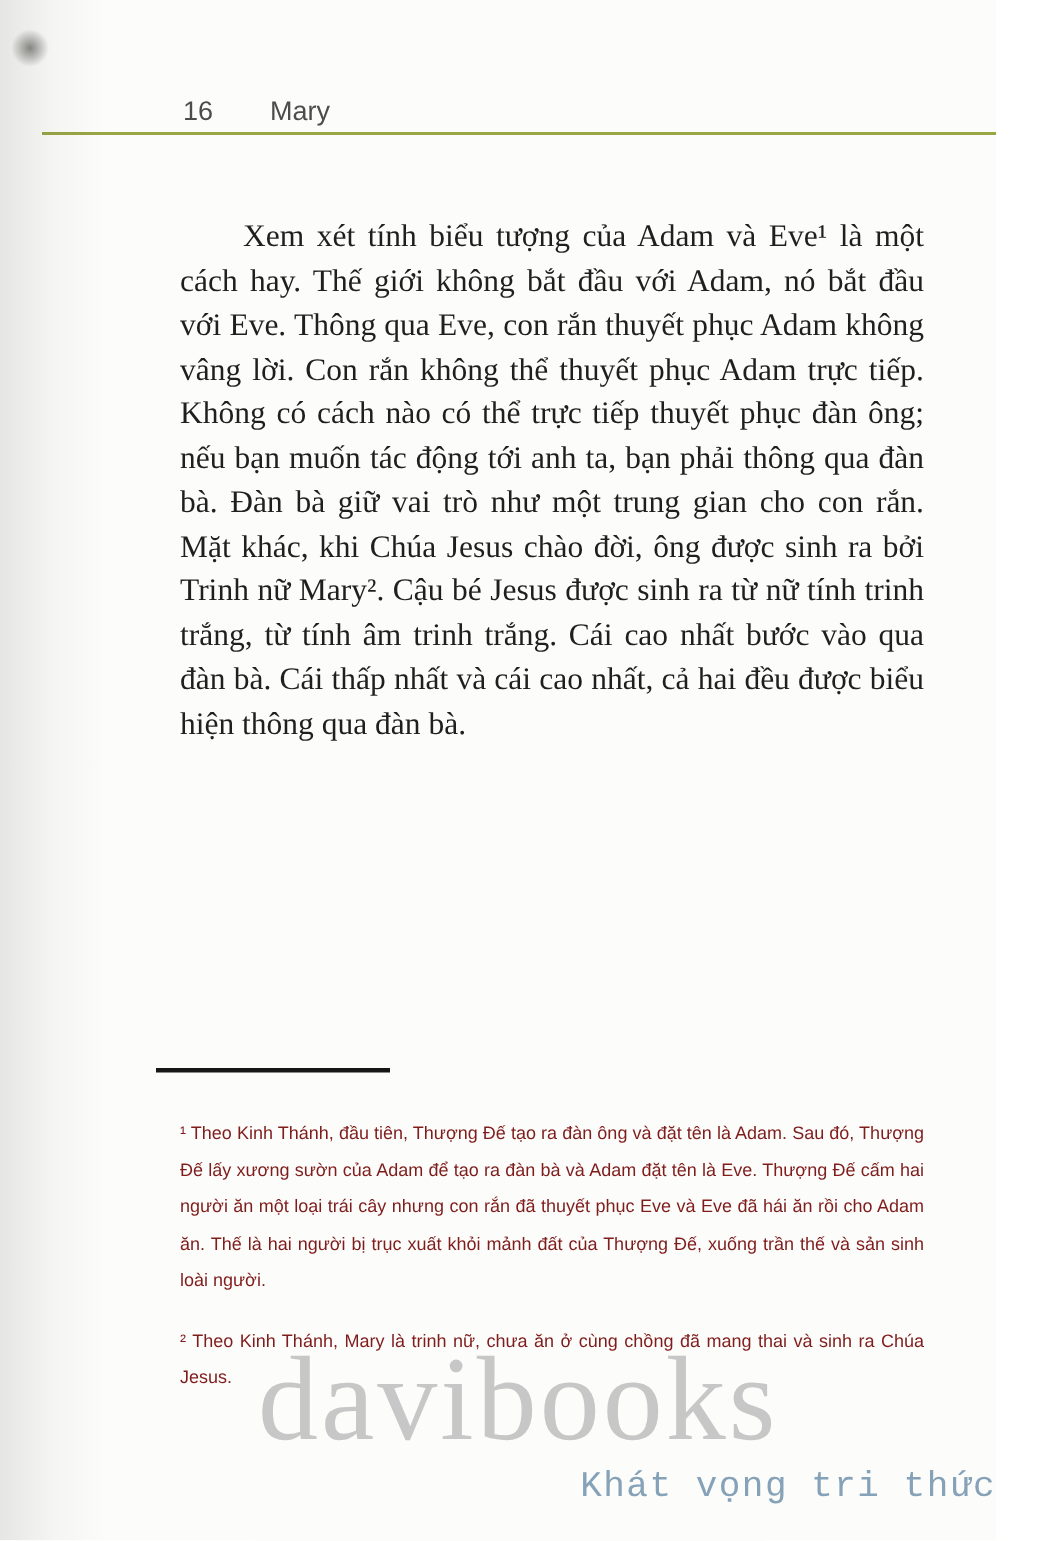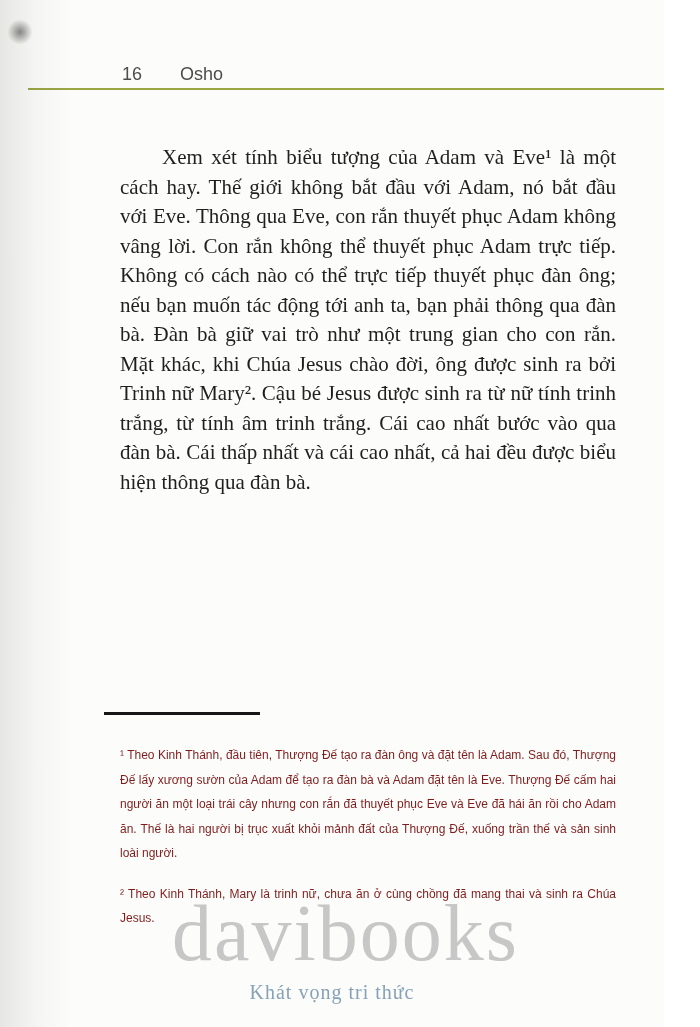--- a/index.html
+++ b/index.html
@@ -53,36 +53,37 @@
     position:absolute; left:0; right:0; top:893px; text-align:center;
     z-index:1; pointer-events:none;
   }
   .wm-title {
     font-family:"Liberation Serif", serif;
     font-size:80px; line-height:80px; letter-spacing:2px;
     color: var(--watermark-title, #c7c7c7);
     margin-left: 27px;
   }
   .wm-subtitle {
-    font-family:Liberation Serif, serif;
-    font-size:20px; line-height:30px; letter-spacing:1px;
+    font-family:Liberation Mono, monospace;
+    font-size:24px; line-height:30px; letter-spacing:1px;
     color: var(--watermark-subtitle, #85a2b8);
     margin-top:4px;
+    text-align:right;
   }
 </style>
 </head>
 <body>
 
 <div class="page">
   <div class="edge-shade-left"></div>
   <div class="corner-smudge"></div>
 
   <header class="page-header">
     <span>16</span>
-    <span>Osho</span>
+    <span>Mary</span>
   </header>
   <div class="header-rule"></div>
 
   <main class="body-text">
     <p class="para para-1">Xem xét tính biểu tượng của Adam và Eve¹ là một cách hay. Thế giới không bắt đầu với Adam, nó bắt đầu với Eve. Thông qua Eve, con rắn thuyết phục Adam không vâng lời. Con rắn không thể thuyết phục Adam trực tiếp. Không có cách nào có thể trực tiếp thuyết phục đàn ông; nếu bạn muốn tác động tới anh ta, bạn phải thông qua đàn bà. Đàn bà giữ vai trò như một trung gian cho con rắn. Mặt khác, khi Chúa Jesus chào đời, ông được sinh ra bởi Trinh nữ Mary². Cậu bé Jesus được sinh ra từ nữ tính trinh trắng, từ tính âm trinh trắng. Cái cao nhất bước vào qua đàn bà. Cái thấp nhất và cái cao nhất, cả hai đều được biểu hiện thông qua đàn bà.</p>
   </main>
 
   <div class="footnote-rule"></div>
   <section class="footnotes">
     <p class="footnote footnote-1">¹ Theo Kinh Thánh, đầu tiên, Thượng Đế tạo ra đàn ông và đặt tên là Adam. Sau đó, Thượng Đế lấy xương sườn của Adam để tạo ra đàn bà và Adam đặt tên là Eve. Thượng Đế cấm hai người ăn một loại trái cây nhưng con rắn đã thuyết phục Eve và Eve đã hái ăn rồi cho Adam ăn. Thế là hai người bị trục xuất khỏi mảnh đất của Thượng Đế, xuống trần thế và sản sinh loài người.</p>

